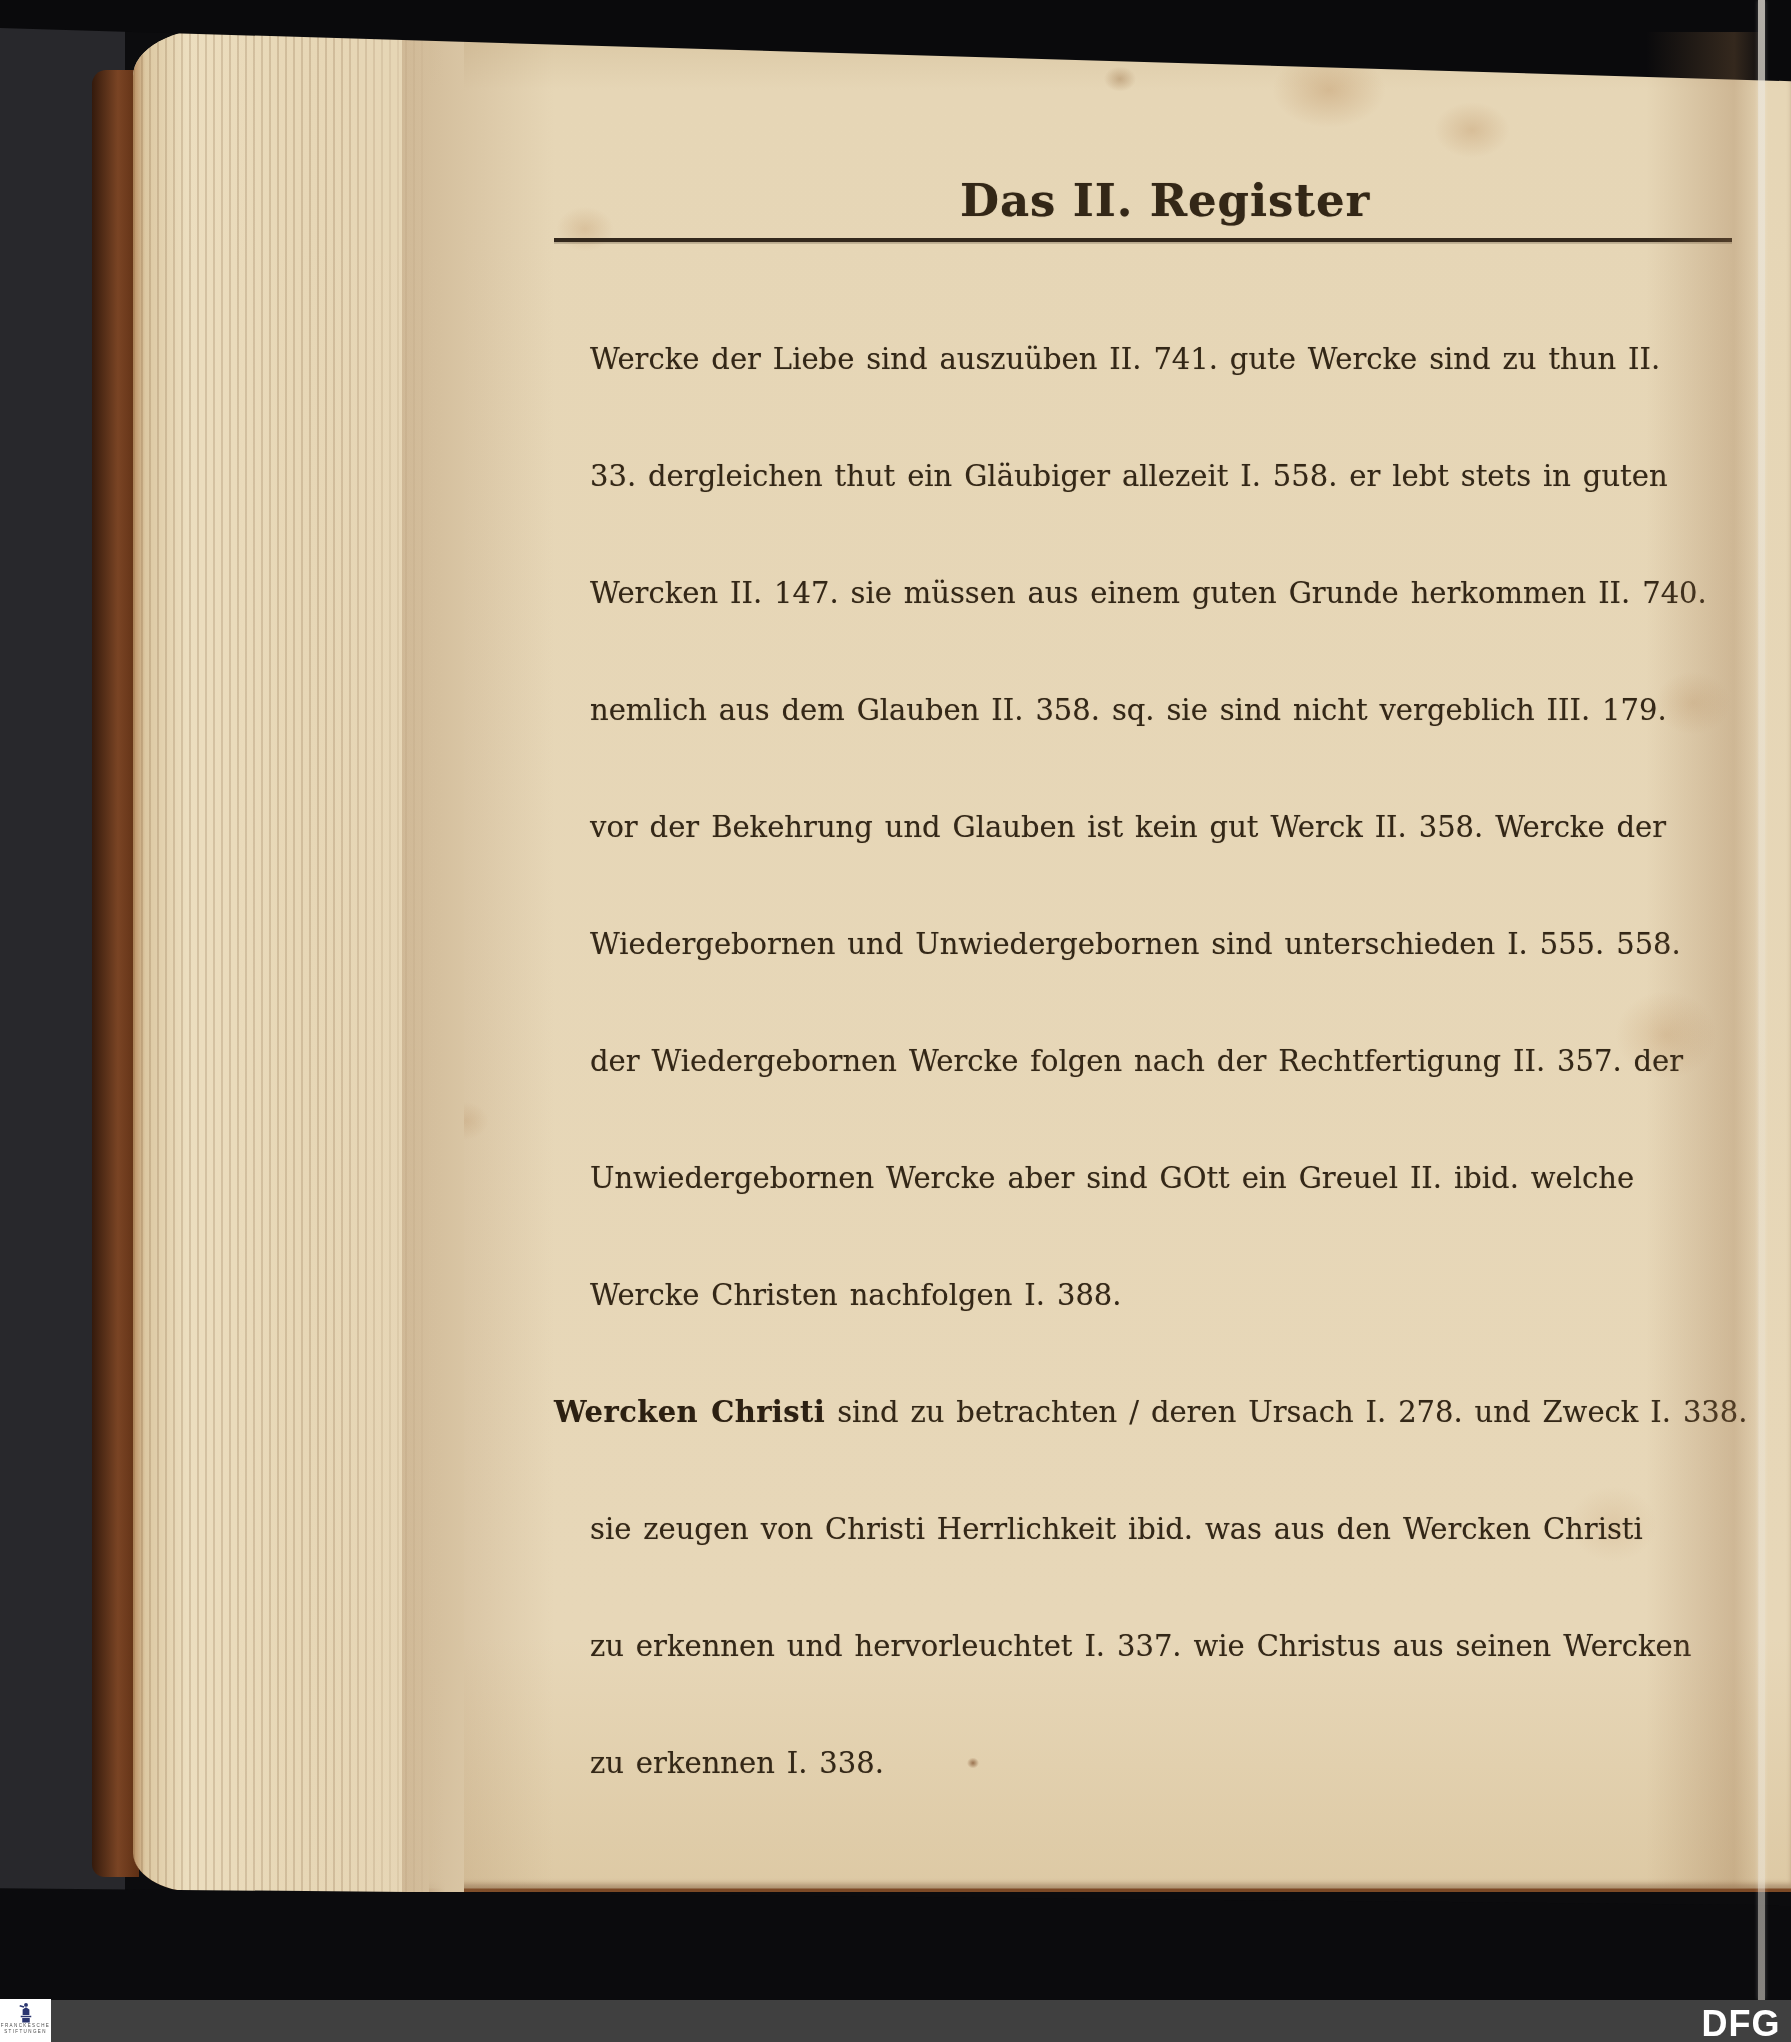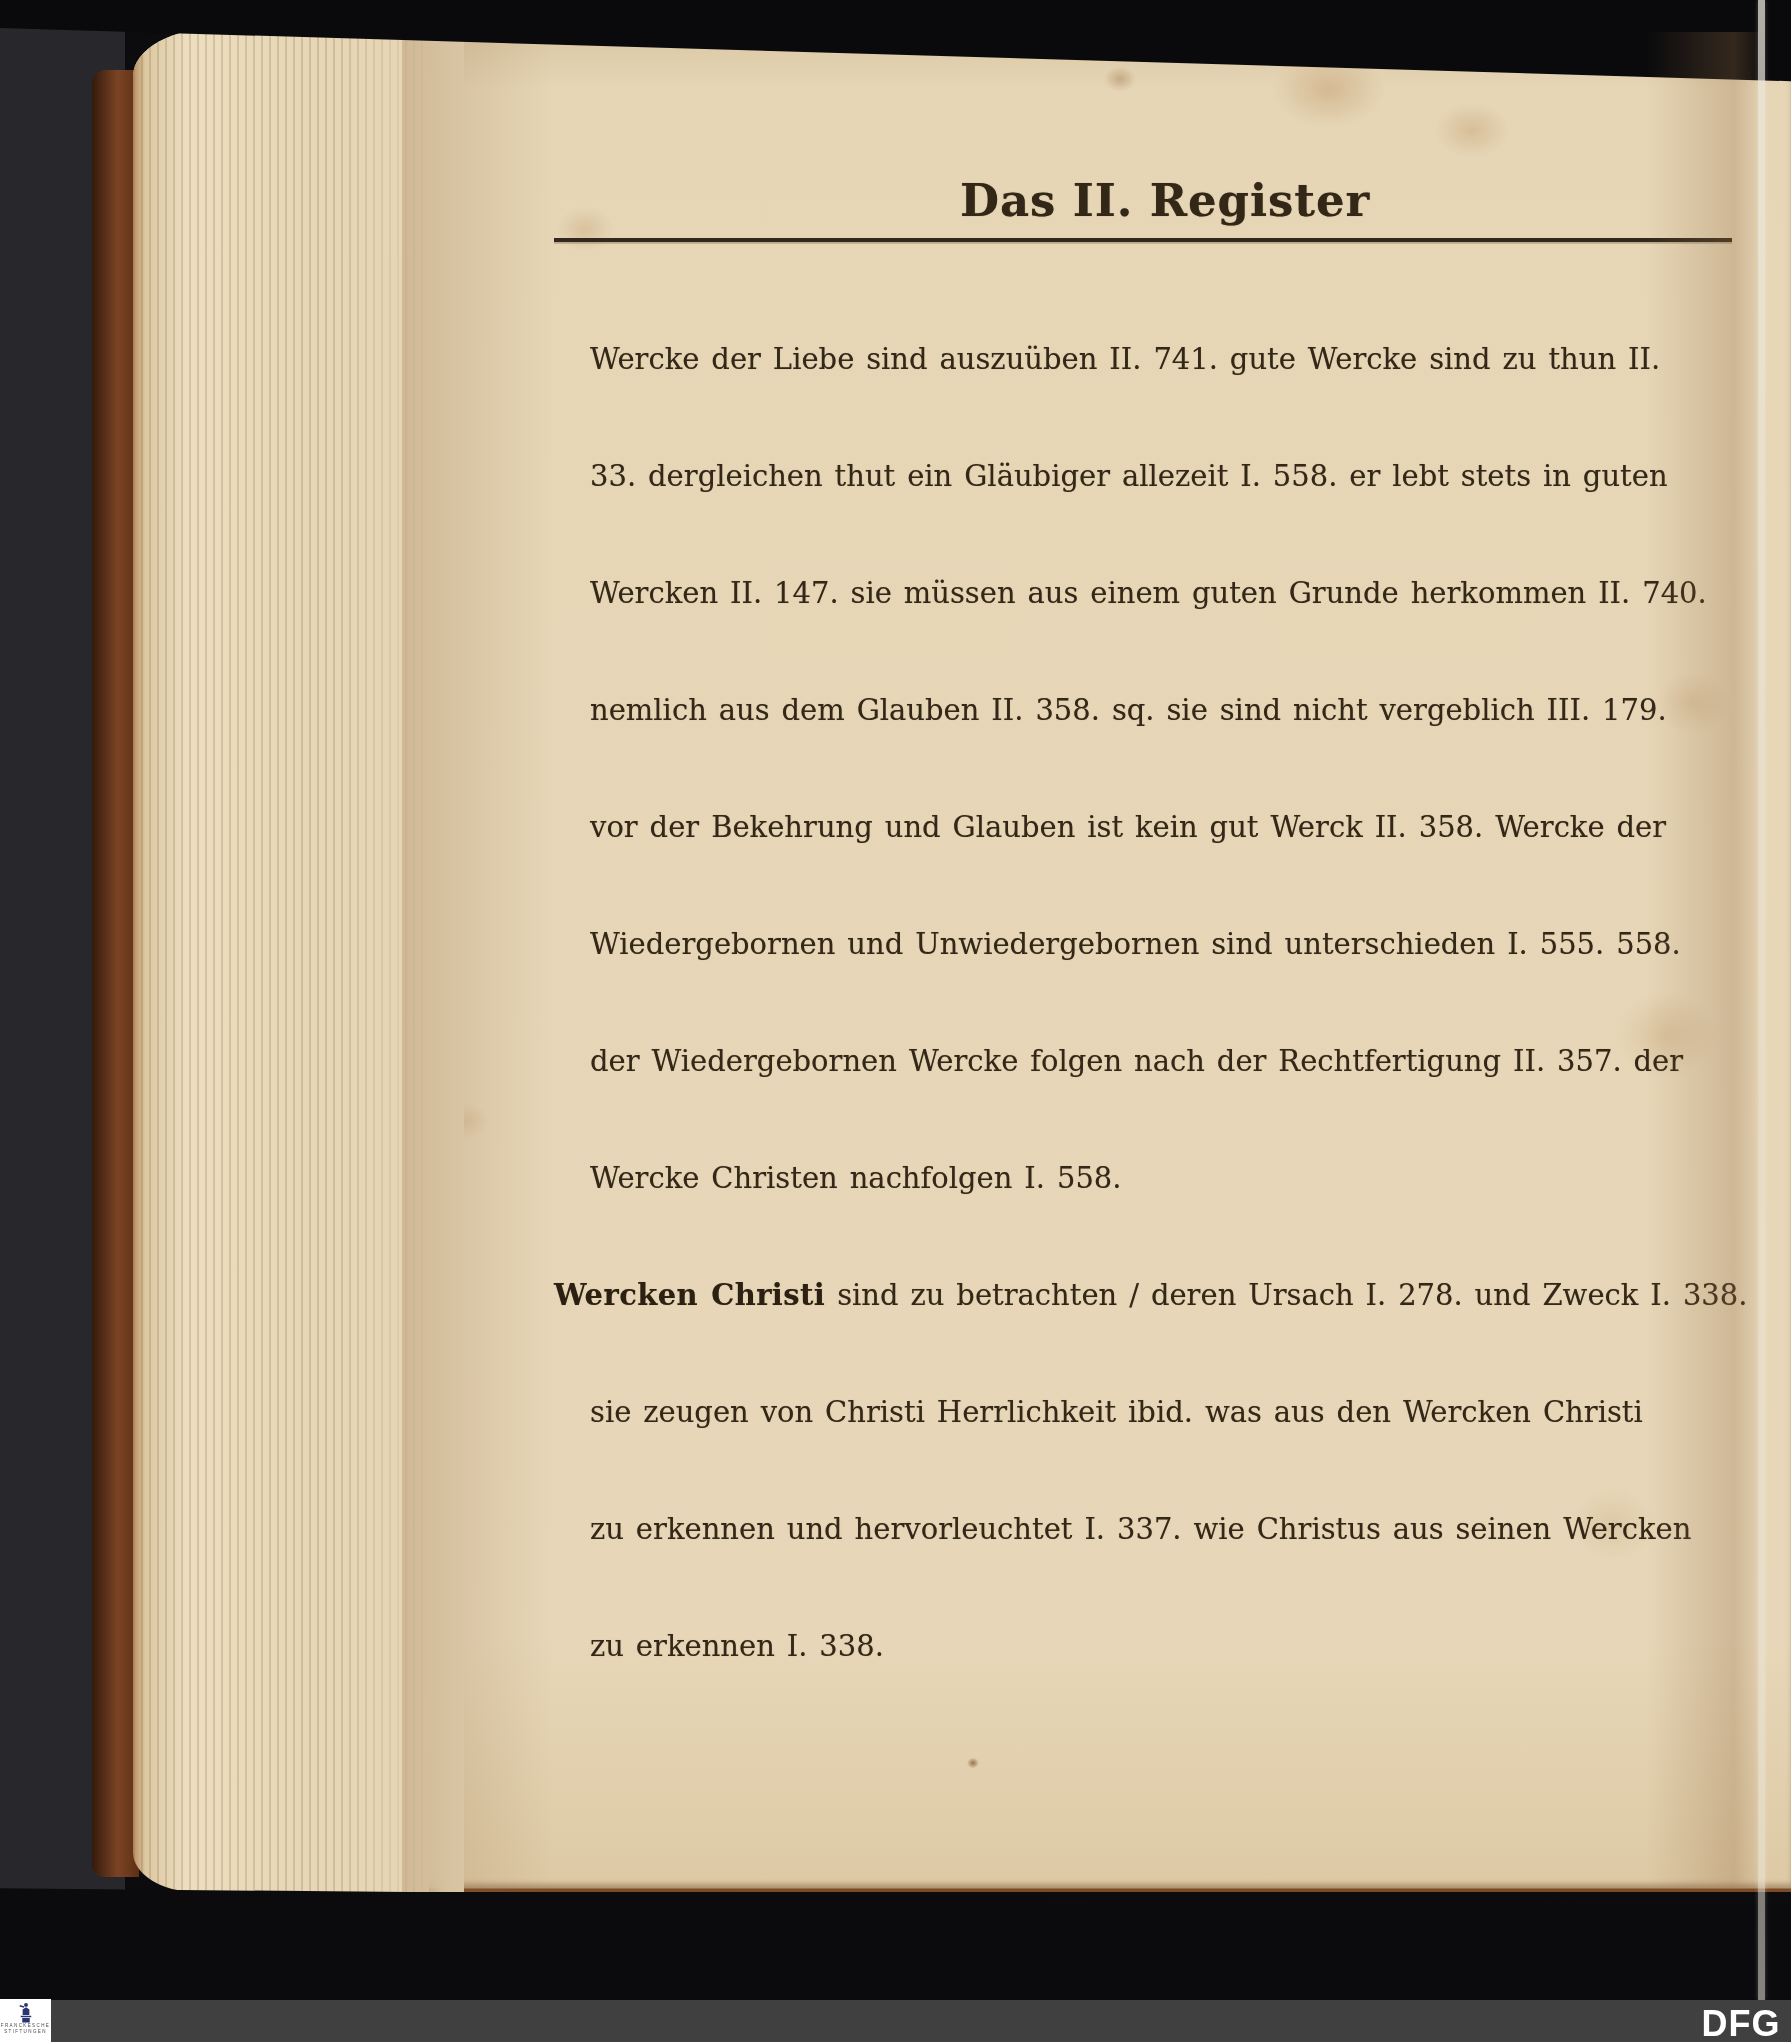--- a/index.html
+++ b/index.html
@@ -88,21 +88,22 @@
       <div class="rule"></div>
 
       <div class="body">
         <div class="ln c"><span>Wercke der Liebe sind auszuüben II. 741. gute Wercke sind zu thun II.</span></div>
         <div class="ln c"><span>33. dergleichen thut ein Gläubiger allezeit I. 558. er lebt stets in guten</span></div>
         <div class="ln c"><span>Wercken II. 147. sie müssen aus einem guten Grunde herkommen II. 740.</span></div>
         <div class="ln c"><span>nemlich aus dem Glauben II. 358. sq. sie sind nicht vergeblich III. 179.</span></div>
         <div class="ln c"><span>vor der Bekehrung und Glauben ist kein gut Werck II. 358. Wercke der</span></div>
         <div class="ln c"><span>Wiedergebornen und Unwiedergebornen sind unterschieden I. 555. 558.</span></div>
         <div class="ln c"><span>der Wiedergebornen Wercke folgen nach der Rechtfertigung II. 357. der</span></div>
-        <div class="ln c"><span>Wercke Christen nachfolgen I. 558.</span></div>
+        <div class="ln c"><span>Unwiedergebornen Wercke aber sind GOtt ein Greuel II. ibid. welche</span></div>
+        <div class="ln c"><span>Wercke Christen nachfolgen I. 388.</span></div>
         <div class="ln e"><b>Wercken Christi</b><span> sind zu betrachten / deren Ursach I. 278. und Zweck I. 338.</span></div>
         <div class="ln c"><span>sie zeugen von Christi Herrlichkeit ibid. was aus den Wercken Christi</span></div>
         <div class="ln c"><span>zu erkennen und hervorleuchtet I. 337. wie Christus aus seinen Wercken</span></div>
         <div class="ln c"><span>zu erkennen I. 338.</span></div>
         
         
         
         
         
         

